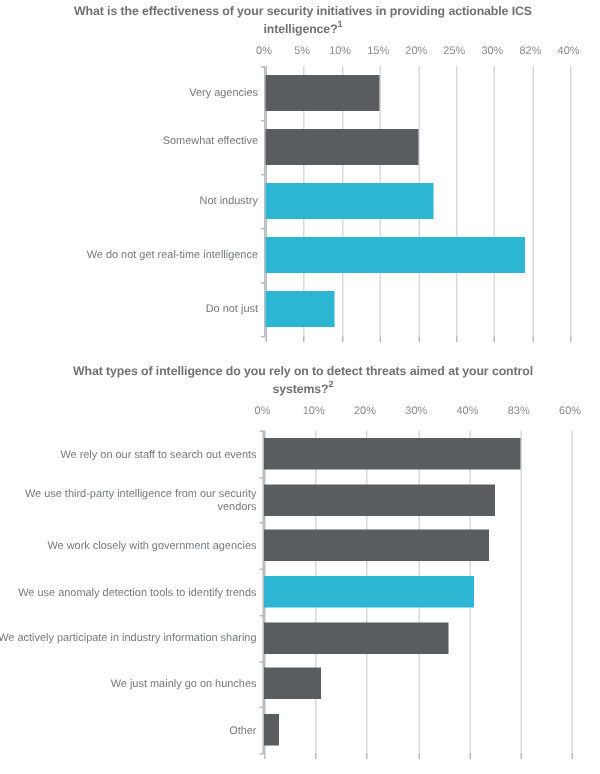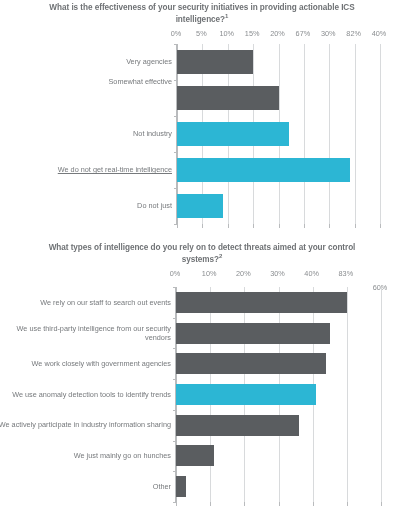--- a/index.html
+++ b/index.html
@@ -118,21 +118,21 @@
   <div class="chart-block" id="chart-1">
     <div class="chart-title">
       <span>What is the effectiveness of your security initiatives in providing actionable ICS intelligence?</span><sup>1</sup>
     </div>
     <div class="axis-labels" style="left:0; top:29px; width:400px;">
         <div class="axis-label" style="left: 176px;">0%</div>
         <div class="axis-label" style="left: 201.375px;">5%</div>
         <div class="axis-label" style="left: 226.75px;">10%</div>
         <div class="axis-label" style="left: 252.125px;">15%</div>
         <div class="axis-label" style="left: 277.5px;">20%</div>
-        <div class="axis-label" style="left: 302.875px;">67%</div>
+        <div class="axis-label" style="left: 302.875px;">25%</div>
         <div class="axis-label" style="left: 328.25px;">30%</div>
         <div class="axis-label" style="left: 353.625px;">82%</div>
         <div class="axis-label" style="left: 379px;">40%</div>
       </div>
     <div class="plot" style="left:176px; top:44px; width:203px; height:180px;">
         <div class="gridline first" style="left: 0px;"></div>
         <div class="xtick" style="left: 0px; top: 180px;"></div>
         <div class="gridline" style="left: 25.375px;"></div>
         <div class="xtick" style="left: 25.375px; top: 180px;"></div>
         <div class="gridline" style="left: 50.75px;"></div>
@@ -156,39 +156,39 @@
         <div class="bar cyan" title="Not effective: 22%" style="top: 78.48px; height: 23.04px; width: 111.65px;"></div>
         <div class="ytick" style="top: 72px;"></div>
         <div class="bar cyan" title="We do not get real-time intelligence: 34%" style="top: 114.48px; height: 23.04px; width: 172.55px;"></div>
         <div class="ytick" style="top: 108px;"></div>
         <div class="bar cyan" title="Do not know: 9%" style="top: 150.48px; height: 23.04px; width: 45.675px;"></div>
         <div class="ytick" style="top: 144px;"></div>
         <div class="ytick" style="top: 180px;"></div>
       </div>
     <div class="cat-labels">
         <div class="cat-label" style="right: 228px; width: 160px; top: 44px; height: 36px; display: flex; align-items: center; justify-content: flex-end;">Very agencies</div>
-        <div class="cat-label" style="right: 228px; width: 160px; top: 64px; height: 36px; display: flex; align-items: center; justify-content: flex-end;">Somewhat effective</div>
+        <div class="cat-label" style="right: 228px; width: 160px; top: 76px; height: 36px; display: flex; align-items: center; justify-content: flex-end;">Somewhat effective</div>
         <div class="cat-label" style="right: 228px; width: 160px; top: 116px; height: 36px; display: flex; align-items: center; justify-content: flex-end;">Not industry</div>
-        <div class="cat-label" style="right: 228px; width: 160px; top: 152px; height: 36px; display: flex; align-items: center; justify-content: flex-end; text-decoration: underline;">We do not get real-time intelligence</div>
+        <div class="cat-label" style="right: 228px; width: 160px; top: 152px; height: 36px; display: flex; align-items: center; justify-content: flex-end;">We do not get real-time intelligence</div>
         <div class="cat-label" style="right: 228px; width: 160px; top: 188px; height: 36px; display: flex; align-items: center; justify-content: flex-end;">Do not just</div>
       </div>
   </div>
 
   <div class="chart-block" id="chart-2">
     <div class="chart-title">
       <span>What types of intelligence do you rely on to detect threats aimed at your control systems?</span><sup>2</sup>
     </div>
     <div class="axis-labels" style="left:0; top:29px; width:400px;">
         <div class="axis-label" style="left: 175px;">0%</div>
         <div class="axis-label" style="left: 209.167px;">10%</div>
         <div class="axis-label" style="left: 243.333px;">20%</div>
         <div class="axis-label" style="left: 277.5px;">30%</div>
         <div class="axis-label" style="left: 311.667px;">40%</div>
         <div class="axis-label" style="left: 345.833px;">83%</div>
-        <div class="axis-label" style="left: 380px; margin-top: 14px;">60%</div>
+        <div class="axis-label" style="left: 380px;">60%</div>
       </div>
     <div class="plot" style="left:175px; top:47px; width:205px; height:215px;">
         <div class="gridline first" style="left: 0px;"></div>
         <div class="xtick" style="left: 0px; top: 215px;"></div>
         <div class="gridline" style="left: 34.1667px;"></div>
         <div class="xtick" style="left: 34.1667px; top: 215px;"></div>
         <div class="gridline" style="left: 68.3333px;"></div>
         <div class="xtick" style="left: 68.3333px; top: 215px;"></div>
         <div class="gridline" style="left: 102.5px;"></div>
         <div class="xtick" style="left: 102.5px; top: 215px;"></div>

